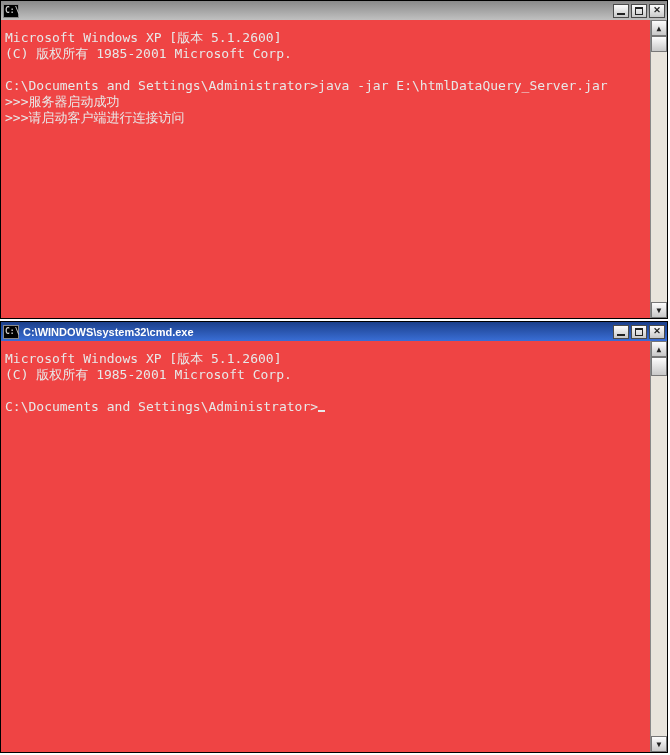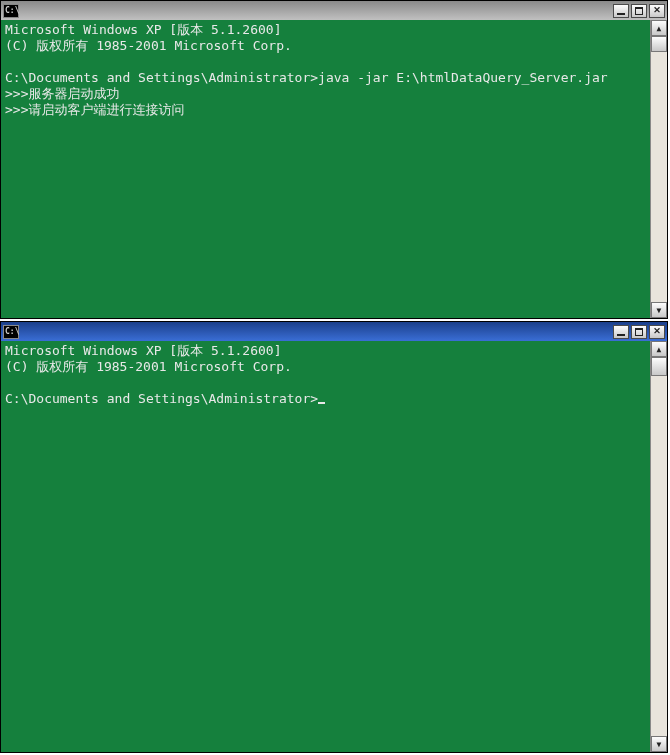--- a/index.html
+++ b/index.html
@@ -85,26 +85,26 @@
   .title-btn.max::before { content: ""; display:block; width:8px; height:8px; border:1px solid #222; border-top:2px solid #222; box-sizing:border-box;}
   .title-btn.close::before { content: "✕"; font-size:9px; }
   .client-area {
     flex: 1;
     display: flex;
     background: #000;
     position: relative;
   }
   .terminal {
     flex: 1;
-    background: #15803d;
+    background: #ef4444;
     color: #e8e8e8;
     font-family: "SimSun","NSimSun","宋体","Lucida Console",monospace;
     font-size: 13px;
     line-height: 16px;
-    padding: 2px 4px;
+    padding: 10px 4px;
     white-space: pre;
     overflow: hidden;
     letter-spacing: 0px;
   }
   .scrollbar {
     width: 16px;
     background: #d4d0c8;
     display: flex;
     flex-direction: column;
     border-left: 1px solid #888;
@@ -174,20 +174,21 @@
       </div>
       <div class="scroll-btn">▼</div>
     </div>
   </div>
 </div>
 
 <div class="window window-2">
   <div class="titlebar active">
     <div class="title-left">
       <span class="cmd-icon">C:\</span>
+      <span>C:\WINDOWS\system32\cmd.exe</span>
     </div>
     <div class="title-buttons">
       <span class="title-btn min"></span>
       <span class="title-btn max"></span>
       <span class="title-btn close"></span>
     </div>
   </div>
   <div class="client-area">
     <div class="terminal" id="term2">Microsoft Windows XP [版本 5.1.2600]
 (C) 版权所有 1985-2001 Microsoft Corp.

